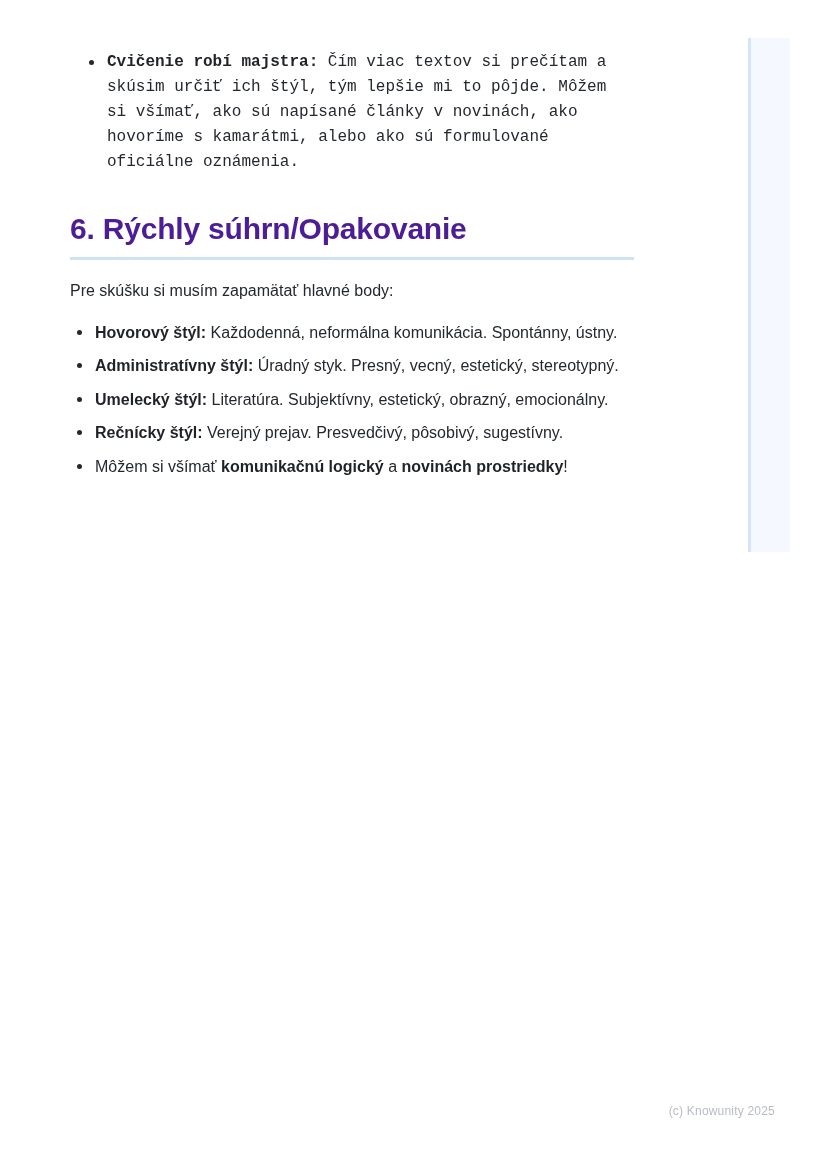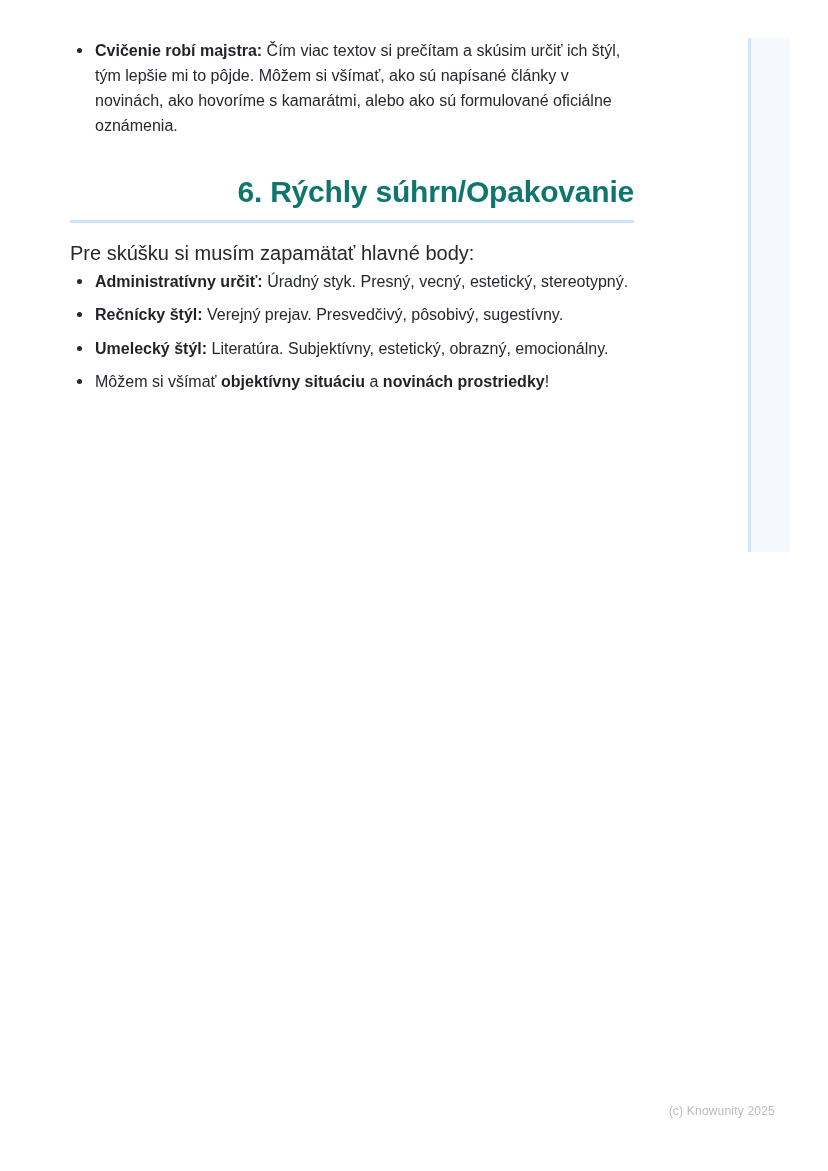--- a/index.html
+++ b/index.html
@@ -35,38 +35,37 @@
   ul.bullets li::before {
     content: "";
     position: absolute;
     left: 7px;
     top: 10px;
     width: 5px;
     height: 5px;
     border-radius: 50%;
     background: #24292f;
   }
-  .intro-list li { margin: 0; }
+  .intro-list li { margin: 12px; font-family: Liberation Mono, monospace; }
   .summary-list li { margin-bottom: 8.4px; }
   b { font-weight: 700; color: #1f2328; }
   h2.section-title {
     margin: 34px 0 0 0;
     font-size: 30px;
     line-height: 40px;
     font-weight: 700;
-    color: #0f766e;
+    color: #4c1d95;
     padding-bottom: 8px;
     border-bottom: 3px solid #cfe3f7;
     width: 564px;
     letter-spacing: -0.2px;
-    text-align: right;
   }
   p.lead {
-    margin: 18px 0 3px 0;
-    font-size: 20px;
+    margin: 18px 0 17px 0;
+    font-size: 16px;
     line-height: 25px;
   }
   .side-panel {
     position: absolute;
     left: 748px;
     top: 38px;
     width: 42px;
     height: 514px;
     background: #f5f9ff;
     border-left: 3px solid #d4e5f9;
@@ -91,29 +90,32 @@
       <b>Cvičenie robí majstra:</b><span> Čím viac textov si prečítam a skúsim určiť ich štýl, tým lepšie mi to pôjde. Môžem si všímať, ako sú napísané články v novinách, ako hovoríme s kamarátmi, alebo ako sú formulované oficiálne oznámenia.</span>
     </li>
   </ul>
 
   <h2 class="section-title">6. Rýchly súhrn/Opakovanie</h2>
 
   <p class="lead">Pre skúšku si musím zapamätať hlavné body:</p>
 
   <ul class="bullets summary-list">
     <li>
-      <b>Administratívny určiť:</b><span> Úradný styk. Presný, vecný, estetický, stereotypný.</span>
+      <b>Hovorový štýl:</b><span> Každodenná, neformálna komunikácia. Spontánny, ústny.</span>
+    </li>
+    <li>
+      <b>Administratívny štýl:</b><span> Úradný styk. Presný, vecný, estetický, stereotypný.</span>
+    </li>
+    <li>
+      <b>Umelecký štýl:</b><span> Literatúra. Subjektívny, estetický, obrazný, emocionálny.</span>
     </li>
     <li>
       <b>Rečnícky štýl:</b><span> Verejný prejav. Presvedčivý, pôsobivý, sugestívny.</span>
     </li>
     <li>
-      <b>Umelecký štýl:</b><span> Literatúra. Subjektívny, estetický, obrazný, emocionálny.</span>
-    </li>
-    <li>
-      <span>Môžem si všímať </span><b>objektívny situáciu</b><span> a </span><b>novinách prostriedky</b><span>!</span>
+      <span>Môžem si všímať </span><b>komunikačnú logický</b><span> a </span><b>novinách prostriedky</b><span>!</span>
     </li>
   </ul>
 </div>
 
 <div class="side-panel"></div>
 
 <div class="footer">(c) Knowunity 2025</div>
 
 </body></html>

